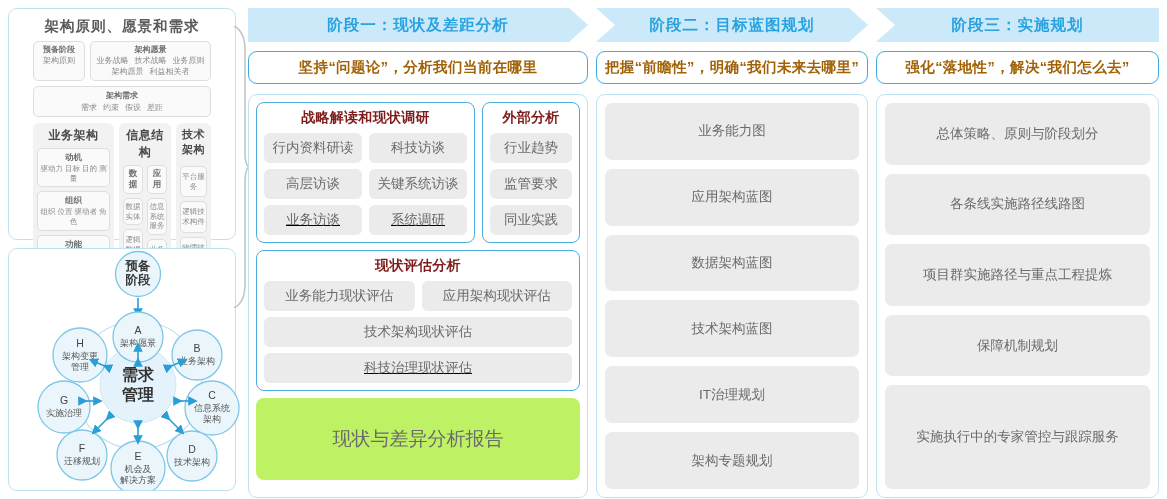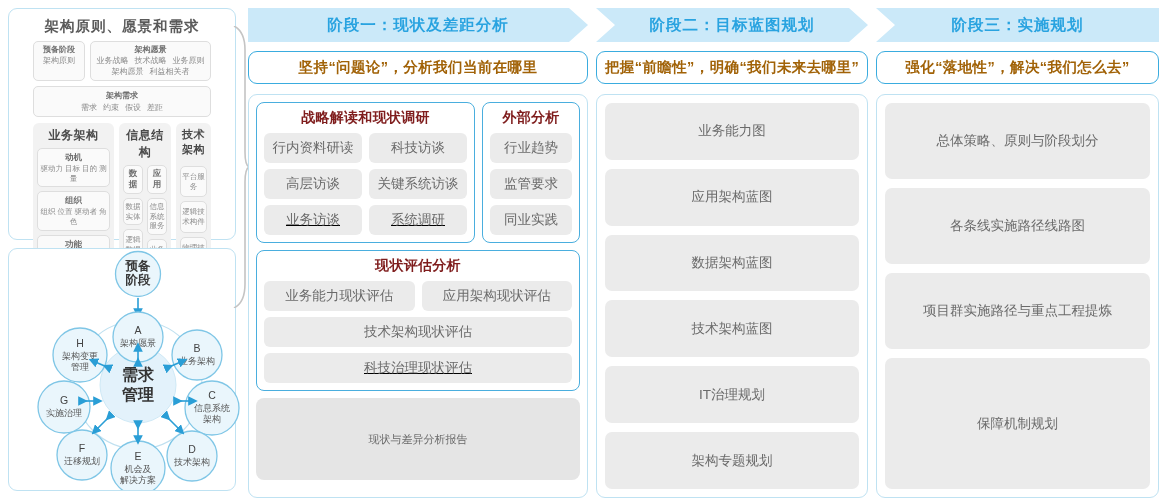--- a/index.html
+++ b/index.html
@@ -112,21 +112,21 @@
   .prow:last-child{ margin-bottom:0;text-decoration:underline; }
   .prow .pill{ flex:1; }
 
   .sec-row{ display:flex; gap:7px; }
   #survey-box{ flex:1; margin-bottom:0; }
   #external-box{ width:98px; margin-bottom:0; }
   #external-box .pill{ margin-bottom:6px; }
   #external-box .pill:last-child{ margin-bottom:0; }
 
   .report-pill{
-    background:#e5e5e5; border-radius:8px; color:#6a6a6a; font-size:11px;
+    background:#bef264; border-radius:8px; color:#6a6a6a; font-size:19px;
     display:flex; align-items:center; justify-content:center; text-align:center;
     height:82px;
   }
   .col-pills{ display:flex; flex-direction:column; gap:9px; height:100%; }
   .col-pills .pill{ flex:1; border-radius:7px; }
   #p3list .pill:last-child{ flex:1.85; }
 </style>
 </head>
 <body>
 
@@ -375,17 +375,18 @@
 
   <div id="phase3" class="phase">
     <div class="phase-hd arrow-in-last">阶段三：实施规划</div>
     <div class="phase-sub">强化“落地性”，解决“我们怎么去”</div>
     <div class="phase-body">
       <div class="col-pills" id="p3list">
         <div class="pill">总体策略、原则与阶段划分</div>
         <div class="pill">各条线实施路径线路图</div>
         <div class="pill">项目群实施路径与重点工程提炼</div>
         <div class="pill">保障机制规划</div>
+        <div class="pill">实施执行中的专家管控与跟踪服务</div>
       </div>
     </div>
   </div>
 
 </div>
 
 </body></html>

